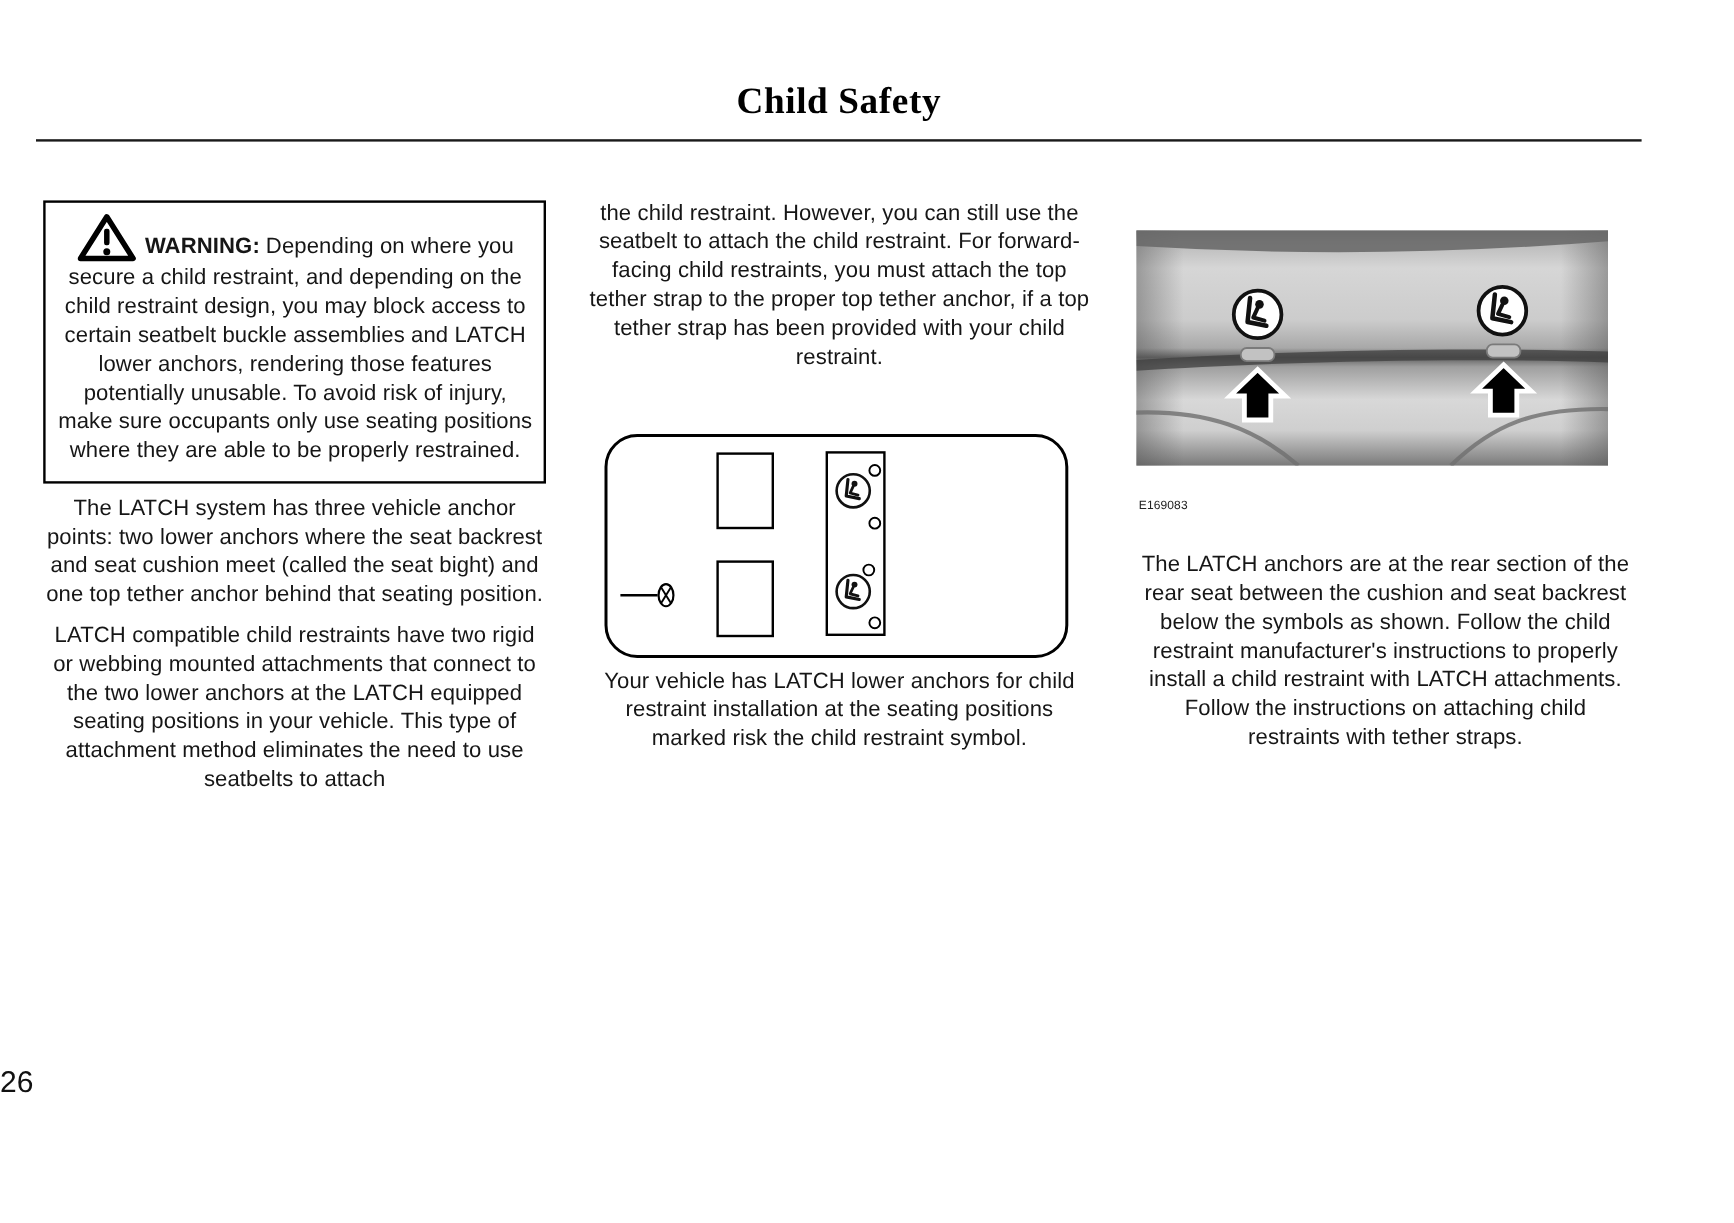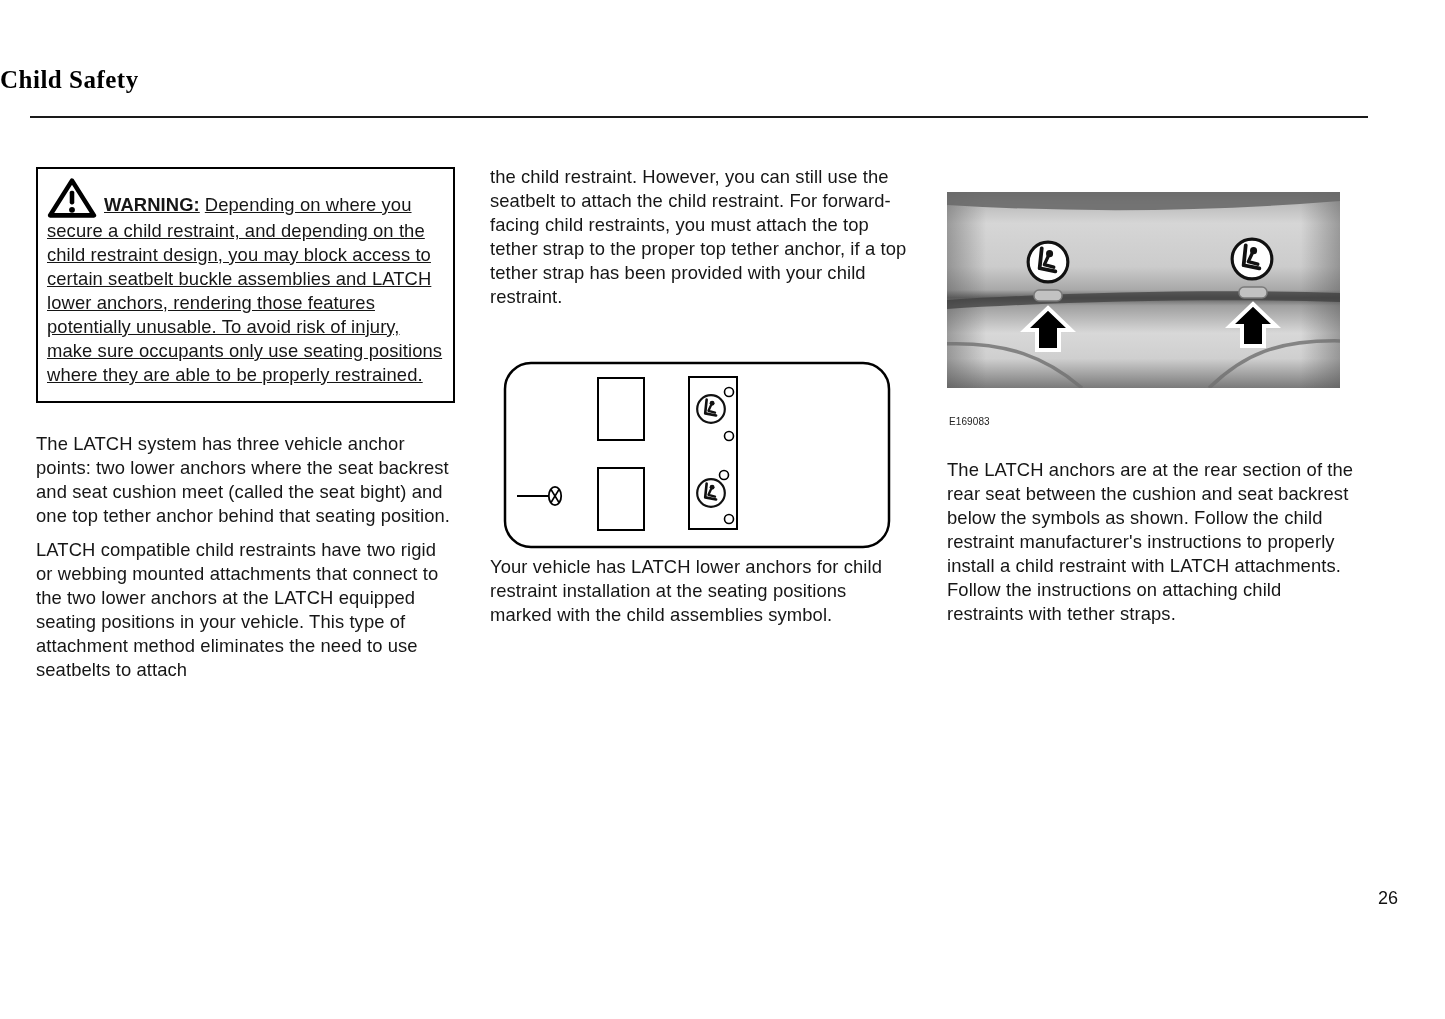--- a/index.html
+++ b/index.html
@@ -13,51 +13,50 @@
     width: 1445px;
     height: 1019px;
     background: #ffffff;
     overflow: hidden;
   }
   .page-title {
     position: absolute;
     top: 66px;
     left: 0;
     width: 1398px;
-    text-align: left;
+    text-align: center;
     font-family: "Liberation Serif", serif;
     font-weight: 600;
-    font-size: 25px;
+    font-size: 31px;
     color: #000;
     letter-spacing: 0.5px;
   }
   .title-rule {
     position: absolute;
     left: 30px;
     top: 116px;
     width: 1338px;
     height: 2px;
     background: #1a1a1a;
   }
   .col {
     position: absolute;
     font-size: 18.4px;
     line-height: 24px;
     letter-spacing: 0.1px;
   }
-  .col p { margin: 0 0 10px 0; }
+  .col p { margin: 0 0 10px 0; text-align: center; }
   .col-1 { left: 36px;  top: 167px; width: 419px; }
   .col-2 { left: 490px; top: 165px; width: 419px; }
   .col-3 { left: 947px; top: 192px; width: 415px; }
 
   .warning-box {
     border: 2.5px solid #000;
     padding: 8px 8px 14px 9px;
-    margin-bottom: 29px;
-    text-decoration: underline;
+    margin-bottom: 8px;
   }
   .warning-box p { margin: 0; }
   .warning-icon-svg {
     vertical-align: -8px;
     margin-right: 7px;
   }
   .warning-label { font-weight: bold; margin-right: 5px; }
 
   .figure-diagram {
     margin: 52px 0 0 13px;
@@ -84,22 +83,22 @@
       rgba(80,80,80,0.45) 0%, rgba(80,80,80,0) 10%,
       rgba(80,80,80,0) 90%, rgba(80,80,80,0.45) 100%);
   }
   .seat-photo svg.overlay { position: absolute; inset: 0; }
 
   .page-number {
     position: absolute;
     top: 888px;
     left: 0;
     width: 1398px;
-    text-align: right;
-    font-size: 18px;
+    text-align: left;
+    font-size: 25px;
     color: #111;
   }
   .hidden-defs { position: absolute; width: 0; height: 0; overflow: hidden; }
 </style>
 </head>
 <body>
 
 <svg class="hidden-defs" aria-hidden="true">
   <defs>
     <symbol id="child-seat-icon" viewBox="0 0 44 44">
@@ -147,21 +146,21 @@
         <rect x="186" y="16" width="48" height="152" fill="none" stroke="#000000" stroke-width="2"></rect>
         <use href="#child-seat-icon" x="192" y="32" width="32" height="32"></use>
         <use href="#child-seat-icon" x="192" y="116" width="32" height="32"></use>
         <circle cx="226" cy="31" r="4.5" fill="none" stroke="#000000" stroke-width="1.6"></circle>
         <circle cx="226" cy="75" r="4.5" fill="none" stroke="#000000" stroke-width="1.6"></circle>
         <circle cx="221" cy="114" r="4.5" fill="none" stroke="#000000" stroke-width="1.6"></circle>
         <circle cx="226" cy="158" r="4.5" fill="none" stroke="#000000" stroke-width="1.6"></circle>
       </svg>
     </div>
 
-    <p>Your vehicle has LATCH lower anchors for child restraint installation at the seating positions marked with the child assemblies symbol.</p>
+    <p>Your vehicle has LATCH lower anchors for child restraint installation at the seating positions marked risk the child restraint symbol.</p>
   </div>
 
   <div class="col col-3">
     <div class="seat-photo">
       <div class="vignette"></div>
       <svg class="overlay" width="393" height="196" viewBox="0 0 393 196">
         <path d="M0,0 H393 V9 Q196,25 0,13 Z" fill="#6a6a6a" opacity="0.9"></path>
         <path d="M0,108 C120,100 280,97 393,101 L393,110 C280,106 120,109 0,117 Z" fill="#3f3f3f" opacity="0.75"></path>
         <path d="M-5,152 C60,149 100,166 135,196" fill="none" stroke="#6f6f6f" stroke-width="3.5" opacity="0.8"></path>
         <path d="M398,149 C330,147 296,163 262,196" fill="none" stroke="#6f6f6f" stroke-width="3.5" opacity="0.8"></path>

